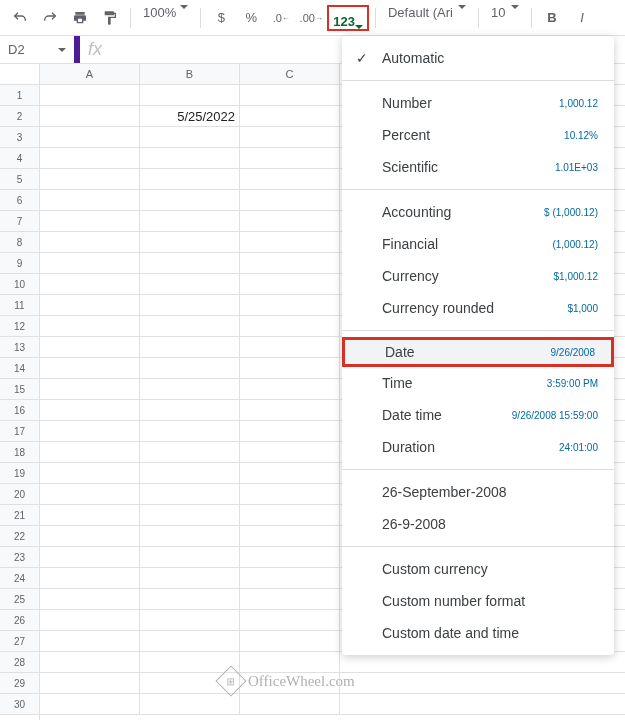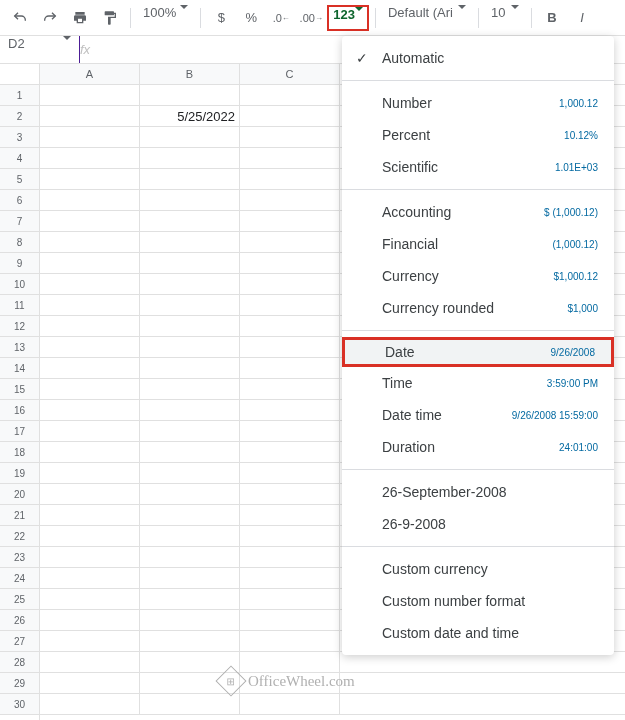--- a/index.html
+++ b/index.html
@@ -1,25 +1,25 @@
 <!DOCTYPE html>
 <html><head>
 <meta charset="utf-8">
 <style>
 * { box-sizing: border-box; margin: 0; padding: 0; }
 body { font-family: Arial, sans-serif; font-size: 13px; color: #202124; background: #fff; width: 625px; height: 720px; overflow: hidden; position: relative; }
 .toolbar { display: flex; align-items: center; height: 36px; padding: 0 6px; border-bottom: 1px solid #e0e0e0; gap: 2px; }
 .tb-btn { display: flex; align-items: center; justify-content: center; width: 28px; height: 26px; border-radius: 3px; cursor: pointer; color: #5f6368; }
 .tb-sep { width: 1px; height: 20px; background: #dadce0; margin: 0 4px; }
 .tb-text { display: flex; height: 26px; padding: 0 6px; cursor: pointer; color: #5f6368; gap: 4px; }
-.tb-123 { border: 2px solid #d93025; padding: 0 4px; height: 26px; display: flex; align-items: flex-start; font-weight: bold; color: #0d652d; cursor: pointer; }
+.tb-123 { border: 2px solid #d93025; padding: 0 4px; height: 26px; display: flex; align-items: flex-end; font-weight: bold; color: #0d652d; cursor: pointer; }
 .caret { width: 0; height: 0; border-left: 4px solid transparent; border-right: 4px solid transparent; border-top: 4px solid currentColor; }
 .namebox-row { display: flex; align-items: center; height: 28px; border-bottom: 1px solid #e0e0e0; }
-.namebox { width: 80px; padding: 0 8px; font-size: 13px; color: #5f6368; display: flex; align-items: flex-start; justify-content: space-between; border-right: 1px solid #4c1d95; height: 100%; }
-.fx { width: 30px; font-style: italic; color: #c0c0c0; font-size: 13px; }
+.namebox { width: 80px; padding: 0 8px; font-size: 13px; color: #5f6368; display: flex; align-items: center; justify-content: space-between; border-right: 6px solid #4c1d95; height: 100%; }
+.fx { width: 30px; text-align: center; font-style: italic; color: #c0c0c0; font-size: 18px; }
 .grid { display: flex; height: calc(100% - 64px); overflow: hidden; }
 .rowheads { width: 40px; border-right: 1px solid #e0e0e0; }
 .rowhead { height: 21px; display: flex; align-items: center; justify-content: center; font-size: 10px; color: #5f6368; border-bottom: 1px solid #e0e0e0; background: #f8f9fa; }
 .rowhead:first-child { background: #fff; }
 .cols { flex: 1; }
 .colheads { display: flex; height: 21px; border-bottom: 1px solid #e0e0e0; }
 .colhead { width: 100px; display: flex; align-items: center; justify-content: center; font-size: 11px; color: #5f6368; border-right: 1px solid #e0e0e0; background: #f8f9fa; }
 .rows { }
 .row { display: flex; height: 21px; border-bottom: 1px solid #e0e0e0; }
 .cell { width: 100px; border-right: 1px solid #e0e0e0; display: flex; align-items: center; justify-content: flex-end; padding: 0 4px; font-size: 13px; }

